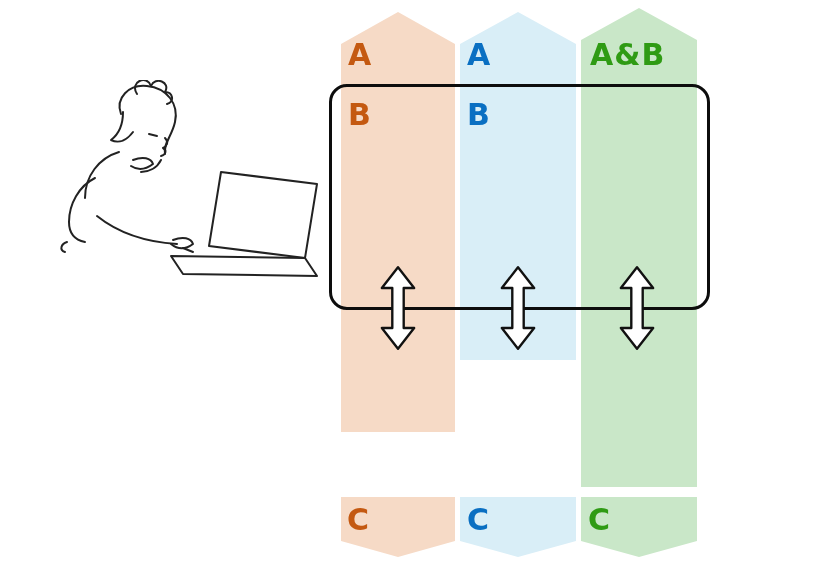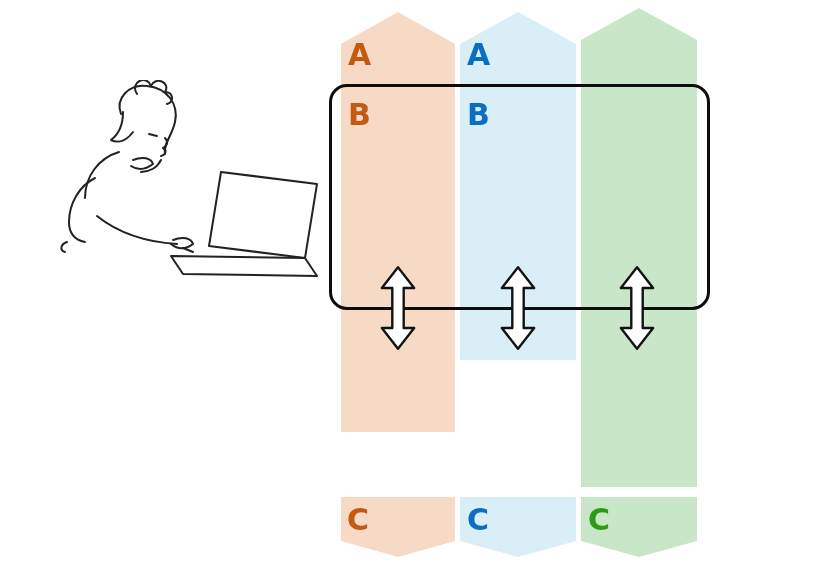--- a/index.html
+++ b/index.html
@@ -87,20 +87,21 @@
   <div class="col-shape col-top" style="left: 460px; top: 12px; width: 116px; height: 348px; --fill: #d9eef7; --text: #0a6fc2;"></div>
   <div class="col-shape col-bottom" style="left: 460px; top: 497px; width: 116px; height: 60px; --fill: #d9eef7; --text: #0a6fc2;"></div>
 
   <div class="col-shape col-top" style="left: 581px; top: 8px; width: 116px; height: 479px; --fill: #c9e7c8; --text: #2f9b14;"></div>
   <div class="col-shape col-bottom" style="left: 581px; top: 497px; width: 116px; height: 60px; --fill: #c9e7c8; --text: #2f9b14;"></div>
 
   <div class="focus-box"></div>
 
   <div class="col-label" style="left: 348px; top: 40px; --fill: #f6dac6; --text: #c45911;">A</div>
   <div class="col-label" style="left: 467px; top: 40px; --fill: #d9eef7; --text: #0a6fc2;">A</div>
+  <div class="col-label" style="left: 590px; top: 40px; --fill: #c9e7c8; --text: #2f9b14;">A&amp;B</div>
 
   <div class="col-label" style="left: 348px; top: 100px; --fill: #f6dac6; --text: #c45911;">B</div>
   <div class="col-label" style="left: 467px; top: 100px; --fill: #d9eef7; --text: #0a6fc2;">B</div>
 
   <div class="col-label" style="left: 347px; top: 505px; --fill: #f6dac6; --text: #c45911;">C</div>
   <div class="col-label" style="left: 467px; top: 505px; --fill: #d9eef7; --text: #0a6fc2;">C</div>
   <div class="col-label" style="left: 588px; top: 505px; --fill: #c9e7c8; --text: #2f9b14;">C</div>
 
   <svg class="dbl-arrow" viewBox="0 0 40 90" style="left:379px; top:264px;">
     <path d="M20 2 L37 24 L26 24 L26 66 L37 66 L20 88 L3 66 L14 66 L14 24 L3 24 Z" fill="#ffffff" stroke="#111111" stroke-width="2.5" stroke-linejoin="round"></path>

